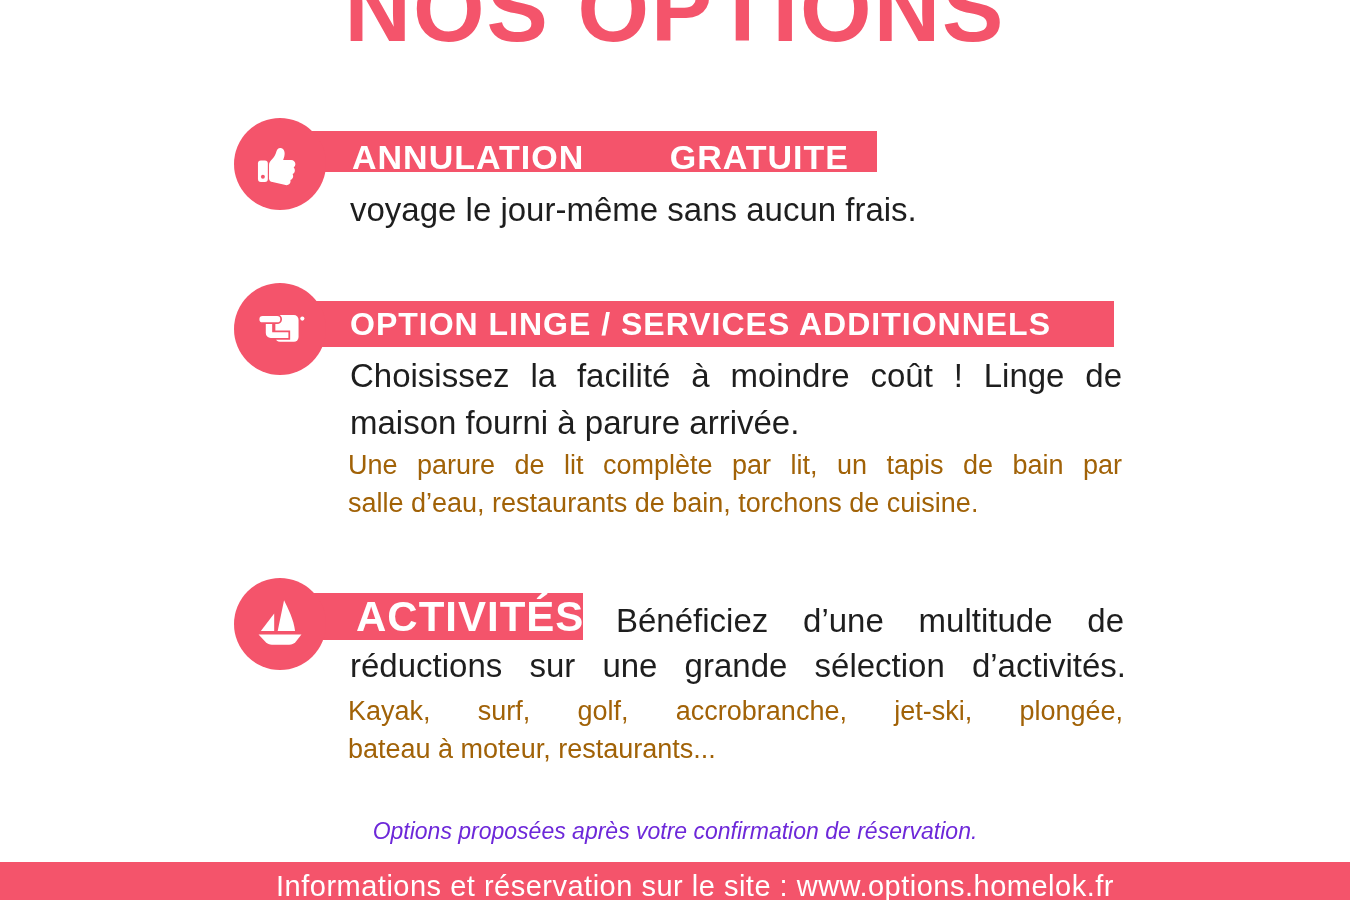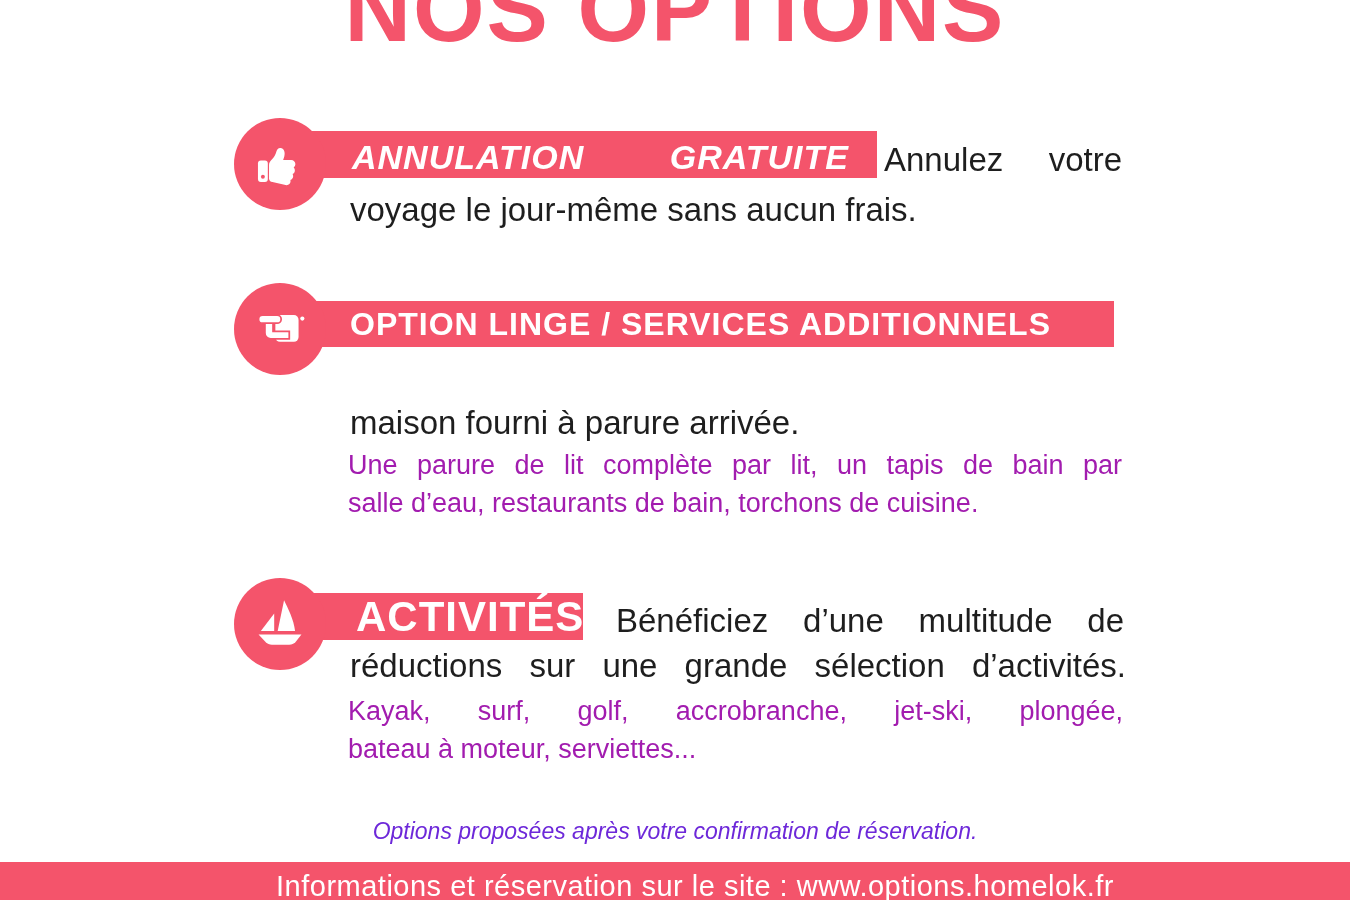--- a/index.html
+++ b/index.html
@@ -29,21 +29,21 @@
   .b1 .banner-text{font-size:34px;line-height:52px;padding:0 28px 0 50px;}
   .b2 .banner-text{font-size:32px;line-height:46px;padding:0 8px 0 48px;
     text-align:left;text-align-last:left;white-space:nowrap;}
   .b3 .banner-text{font-size:42px;line-height:47px;padding:0 0 0 54px;
     text-align:left;text-align-last:left;white-space:nowrap;}
   .line{
     position:absolute;color:#1e1e1e;font-size:33px;line-height:40px;
     white-space:nowrap;
   }
   .just{text-align:justify;text-align-last:justify;white-space:normal;}
-  .small{font-size:27px;color:#a21caf;line-height:34px;}
+  .small{font-size:27px;color:#a16207;line-height:34px;}
   .note{
     position:absolute;top:818px;left:0;width:100%;text-align:center;
     font-style:italic;font-size:23px;color:#6d28d9;
   }
   .footer{
     position:absolute;top:862px;left:0;width:1350px;height:45px;
     background:var(--pink);
   }
   .footer-text{
     display:block;color:#ffffff;font-size:29px;line-height:38px;
@@ -57,55 +57,55 @@
 
   <div class="title">NOS OPTIONS</div>
 
   <div class="circle" style="left:234px;top:118px;">
     <svg viewBox="0 0 100 100">
       <rect x="12" y="44" width="17" height="37" rx="5" fill="#ffffff"></rect>
       <circle cx="20.5" cy="72" r="3.4" fill="var(--pink)"></circle>
       <path fill="#ffffff" d="M37 81 c-3.3 0 -6 -2.7 -6 -6 V52 c0 -4.5 2.6 -7.2 6.1 -11 c3 -3.2 5.5 -7.8 6.7 -12.4 c0.9 -3.4 3.1 -6.1 6.5 -6.1 c4.6 0 7.7 3.8 7.7 9 c0 4 -1 8 -2.6 11.5 h13.9 c4 0 7.2 3.2 7.2 7.1 c0 2.4 -1.2 4.6 -3 5.9 c1.3 1.3 2.1 3.1 2.1 5.1 c0 2.8 -1.6 5.2 -3.9 6.3 c0.6 1 1 2.3 1 3.6 c0 3 -2 5.6 -4.8 6.5 c0.2 0.7 0.3 1.5 0.3 2.3 c0 3.7 -3 6.7 -6.7 6.7 z"></path>
     </svg>
   </div>
-  <div class="banner b1" style="left:302px;top:131px;width:575px;height:47px;font-style:italic;">
+  <div class="banner b1" style="left:302px;top:131px;width:575px;height:41px;">
     <span class="banner-text">ANNULATION GRATUITE</span>
   </div>
-  <div class="line just" style="left:884px;top:140px;width:238px;">Annulez votre</div>
   <div class="line" style="left:350px;top:190px;">voyage le jour-même sans aucun frais.</div>
 
   <div class="circle" style="left:234px;top:283px;">
     <svg viewBox="0 0 100 100">
       <rect x="42" y="26" width="40" height="46" rx="8" fill="#ffffff"></rect>
       <circle cx="88.5" cy="32" r="3.6" fill="#ffffff"></circle>
       <path fill="#ffffff" stroke="var(--pink)" stroke-width="3" d="M24 33 h14 v21 h28 v13 H34 c-5.6 0 -10 -4.4 -10 -10 z"></path>
       <rect x="13" y="26" width="39" height="14" rx="7" fill="#ffffff" stroke="var(--pink)" stroke-width="3"></rect>
     </svg>
   </div>
   <div class="banner b2" style="left:302px;top:301px;width:812px;height:46px;">
     <span class="banner-text">OPTION LINGE / SERVICES ADDITIONNELS</span>
   </div>
+  <div class="line just" style="left:350px;top:356px;width:772px;">Choisissez la facilité à moindre coût ! Linge de</div>
   <div class="line" style="left:350px;top:403px;">maison fourni à parure arrivée.</div>
   <div class="line small just" style="left:348px;top:448px;width:774px;">Une parure de lit complète par lit, un tapis de bain par</div>
   <div class="line small" style="left:348px;top:486px;">salle d’eau, restaurants de bain, torchons de cuisine.</div>
 
   <div class="circle" style="left:234px;top:578px;">
     <svg viewBox="0 0 100 100">
       <path fill="#ffffff" d="M57 9 C63 22 74 42 76 62 L46 62 Z"></path>
       <path fill="#ffffff" d="M40 32 L40 62 L17 62 Z"></path>
       <path fill="#ffffff" d="M13 68 h74 l-10.5 13.5 c-2.8 2.7 -6.2 4.2 -10.5 4.2 H36 c-4.3 0 -7.7 -1.5 -10.5 -4.2 z"></path>
     </svg>
   </div>
   <div class="banner b3" style="left:302px;top:593px;width:281px;height:47px;">
     <span class="banner-text">ACTIVITÉS</span>
   </div>
   <div class="line just" style="left:350px;top:646px;width:776px;">réductions sur une grande sélection d’activités.</div>
   <div class="line just" style="left:616px;top:601px;width:508px;">Bénéficiez d’une multitude de</div>
   <div class="line small just" style="left:348px;top:694px;width:775px;">Kayak, surf, golf, accrobranche, jet-ski, plongée,</div>
-  <div class="line small" style="left:348px;top:732px;">bateau à moteur, serviettes...</div>
+  <div class="line small" style="left:348px;top:732px;">bateau à moteur, restaurants...</div>
 
   <div class="note">Options proposées après votre confirmation de réservation.</div>
 
   <div class="footer">
     <span class="footer-text">Informations et réservation sur le site : www.options.homelok.fr</span>
   </div>
 
 </div>
 
 </body></html>

